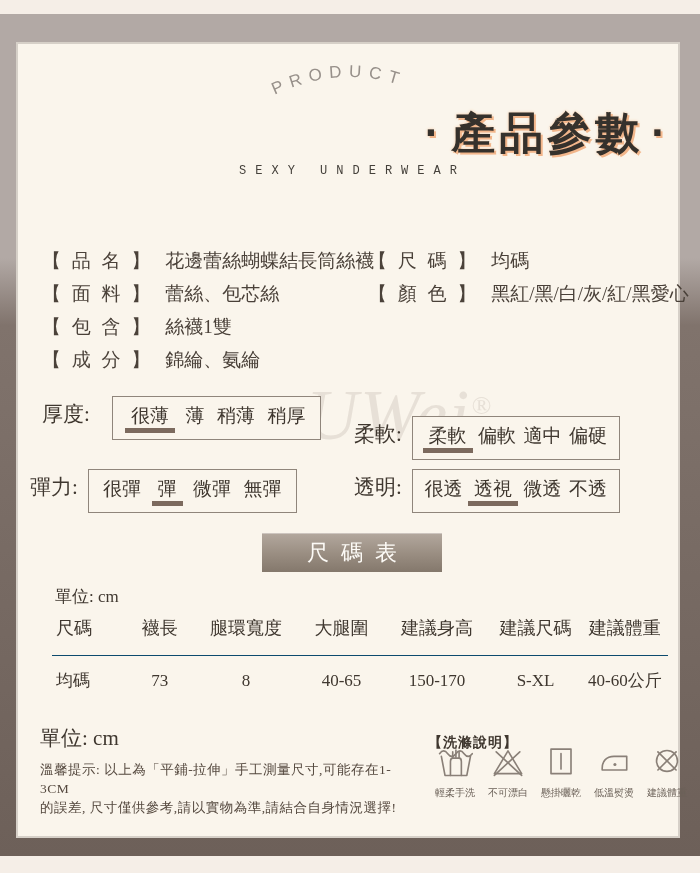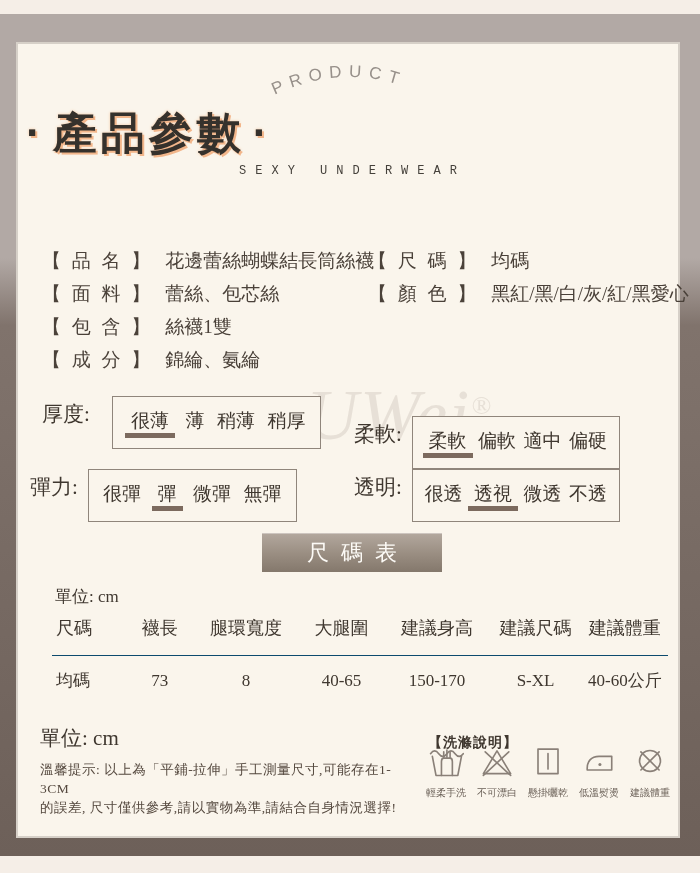--- a/index.html
+++ b/index.html
@@ -22,21 +22,21 @@
   
   .watermark{
     position:absolute;left:288px;top:330px;font-size:72px;font-style:italic;
     color:rgba(176,166,156,.26);letter-spacing:2px;white-space:nowrap;
     font-family:"Liberation Serif",serif;pointer-events:none;
   }
   .watermark sup{font-size:26px;}
   
   .arc-svg{position:absolute;left:212px;top:8px;}
   .title-row{
-    position:absolute;left:0;top:60px;width:100%;text-align:left;
+    position:absolute;left:0;top:60px;width:100%;text-align:right;
     font-family:"Liberation Sans","DejaVu Sans",sans-serif;
     font-weight:900;font-size:44px;letter-spacing:4px;color:#35312c;
     text-shadow:2px 2px 0 #f2b68b,0 0 3px #f5c59d;
     white-space:nowrap;
   }
   .title-row .dot{margin:0 8px;}
   .subtitle{
     position:absolute;left:0;top:120px;width:100%;text-align:center;
     font-family:Liberation Mono, monospace;
     font-size:12px;letter-spacing:9px;color:#45413b;text-indent:9px;
@@ -46,21 +46,21 @@
   .specs-right{position:absolute;left:350px;top:200px;}
   .spec-row{height:33px;display:flex;align-items:center;font-size:19px;white-space:nowrap;}
   .spec-label{letter-spacing:3px;margin-right:12px;color:#4a4139;}
   .spec-value{color:#4a4139;}
   
   .attr{position:absolute;display:flex;align-items:flex-start;white-space:nowrap;}
   .attr-label{font-size:21px;color:#3f372f;margin-top:4px;}
   .attr-box{
     border:1px solid #8f857b;background:#faf5ec;margin-left:10px;
     display:flex;align-items:center;justify-content:space-around;
-    height:53px;box-sizing:border-box;padding:0 8px;
+    height:44px;box-sizing:border-box;padding:0 8px;
   }
   .attr-opt{
     font-size:19px;color:#3f372f;padding:1px 2px 0 2px;
     border-bottom:5px solid transparent;line-height:24px;
   }
   .attr-opt.sel{border-bottom-color:#7c6a5e;padding-left:6px;padding-right:6px;}
   
   .size-bar{
     position:absolute;left:244px;top:489px;width:180px;height:39px;
     background:linear-gradient(180deg,#b3a89e 0%,#998d81 55%,#84786c 100%);
@@ -83,21 +83,21 @@
   }
   table.size-table td:first-child{text-align:left;padding-left:4px;}
   
   .unit-big{position:absolute;left:22px;top:680px;font-size:21px;color:#3f372f;}
   .tips{
     position:absolute;left:22px;top:716px;width:380px;
     font-size:13.5px;line-height:19px;color:#55493f;letter-spacing:.5px;
   }
   .wash-title{position:absolute;left:410px;top:666px;font-size:14px;font-weight:bold;color:#3f372f;letter-spacing:1px;margin-top:24px;}
   .wash-row{position:absolute;left:404px;top:696px;width:252px;display:flex;justify-content:space-between;}
-  .wash-item{display:flex;flex-direction:column;align-items:center;width:48px;}
+  .wash-item{display:flex;flex-direction:column;align-items:center;width:48px;margin-left:13px;}
   .wash-item svg{width:40px;height:40px;}
   .wash-label{font-size:10px;color:#6b6158;margin-top:2px;white-space:nowrap;}
 </style>
 </head>
 <body>
 
 <div class="frame">
   <div class="panel">
 
     <div class="watermark"><span>UWei</span><sup>®</sup></div>

